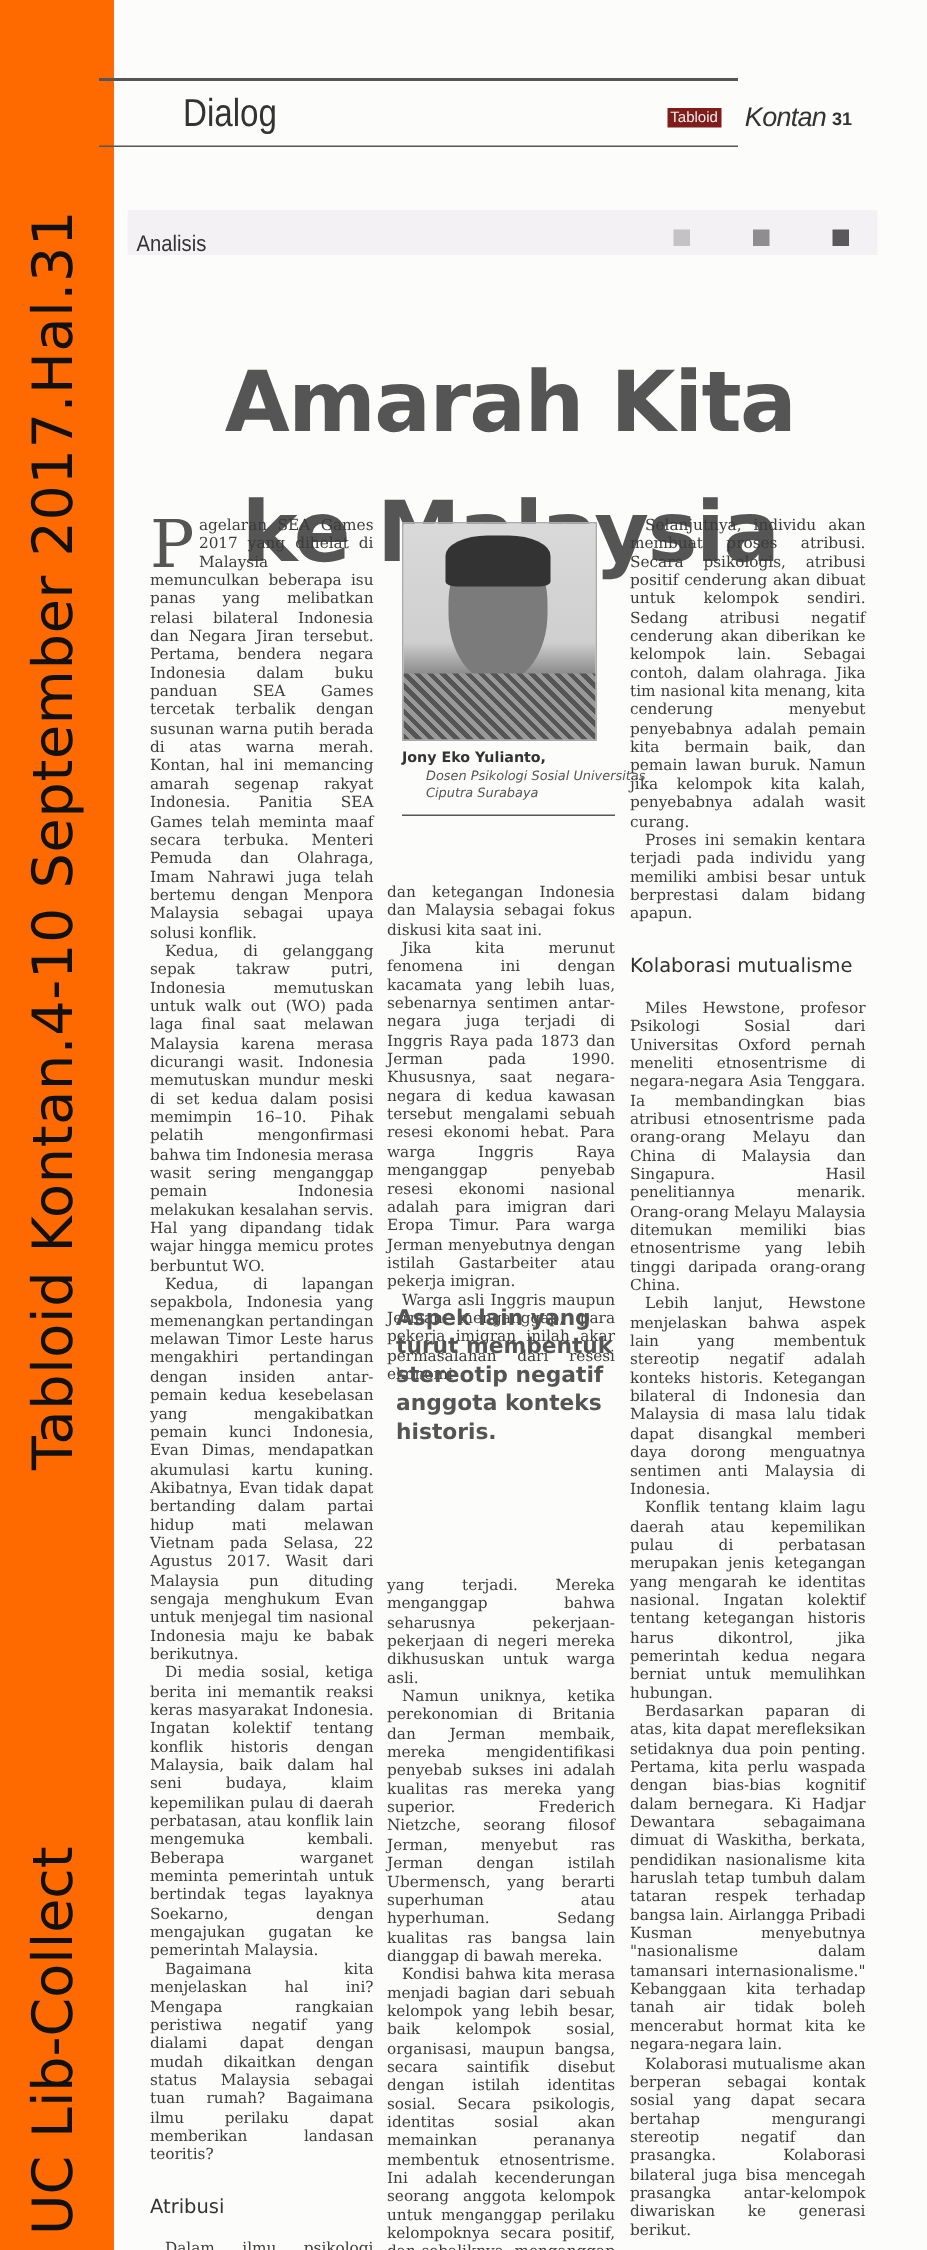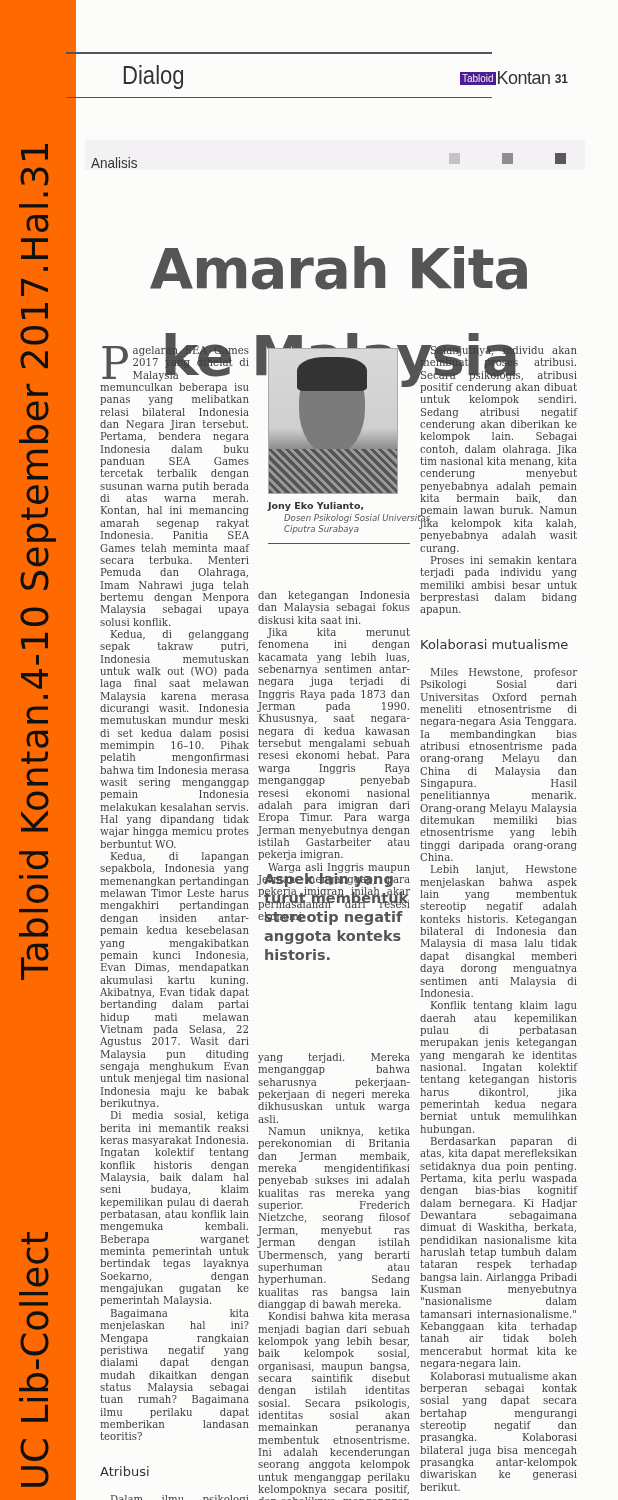--- a/index.html
+++ b/index.html
@@ -7,22 +7,22 @@
   .sidebar { position:absolute; left:0; top:0; width:76px; height:1500px; background:#ff6a00; }
   .side-text { position:absolute; color:#111; font-family:"DejaVu Sans", sans-serif; white-space:nowrap; transform-origin:left top; transform:rotate(-90deg); }
   .side-top { left:14px; top:980px; font-size:37px; letter-spacing:0.5px; }
   .side-bottom { left:14px; top:1490px; font-size:37px; }
   .page { position:absolute; left:76px; top:0; width:542px; height:1500px; background:#fcfcfb; }
   .rule { position:absolute; left:66px; width:426px; height:1px; background:#555; }
   .rule.r1 { top:52px; height:2px; }
   .rule.r2 { top:97px; }
   .section { position:absolute; left:122px; top:60px; font-family:"Liberation Sans", sans-serif; font-size:26px; color:#333; transform:scaleX(0.85); transform-origin:left; }
   .masthead { position:absolute; right:50px; top:68px; display:flex; align-items:center; font-family:"Liberation Sans", sans-serif; }
-  .mh-badge { background:#4c1d95; color:#eee; font-size:10px; padding:1px 2px; }
-  .mh-name { font-size:18px; color:#333; margin-left:1px; letter-spacing:-0.5px; }
+  .mh-badge { background:#7f1d1d; color:#eee; font-size:10px; padding:1px 2px; }
+  .mh-name { font-size:18px; color:#333; margin-left:16px; letter-spacing:-0.5px;font-style:italic; }
   .mh-page { font-size:12px; color:#333; margin-left:4px;font-weight:bold; }
   .band { position:absolute; left:85px; top:140px; width:500px; height:30px; background:#f3f1f3; }
   .kicker { position:absolute; left:91px; top:154px; font-family:"Liberation Sans", sans-serif; font-size:15px; color:#333; transform:scaleX(0.9); transform-origin:left; }
   .sq { position:absolute; top:153px; width:11px; height:11px; }
   .headline { position:absolute; left:130px; top:225px; width:420px; font-family:"DejaVu Sans", sans-serif; font-weight:bold; font-size:56px; line-height:87px; color:#555; text-align:center; letter-spacing:-1px; }
   .col { position:absolute; font-size:10.2px; line-height:12.35px; text-align:justify; color:#3c3c3c; }
   .col p { margin:0; text-indent:10px; }
   .col p.noindent { text-indent:0; }
   .c1 { left:100px; top:345px; width:149px; }
   .c2 { left:258px; width:152px; }

